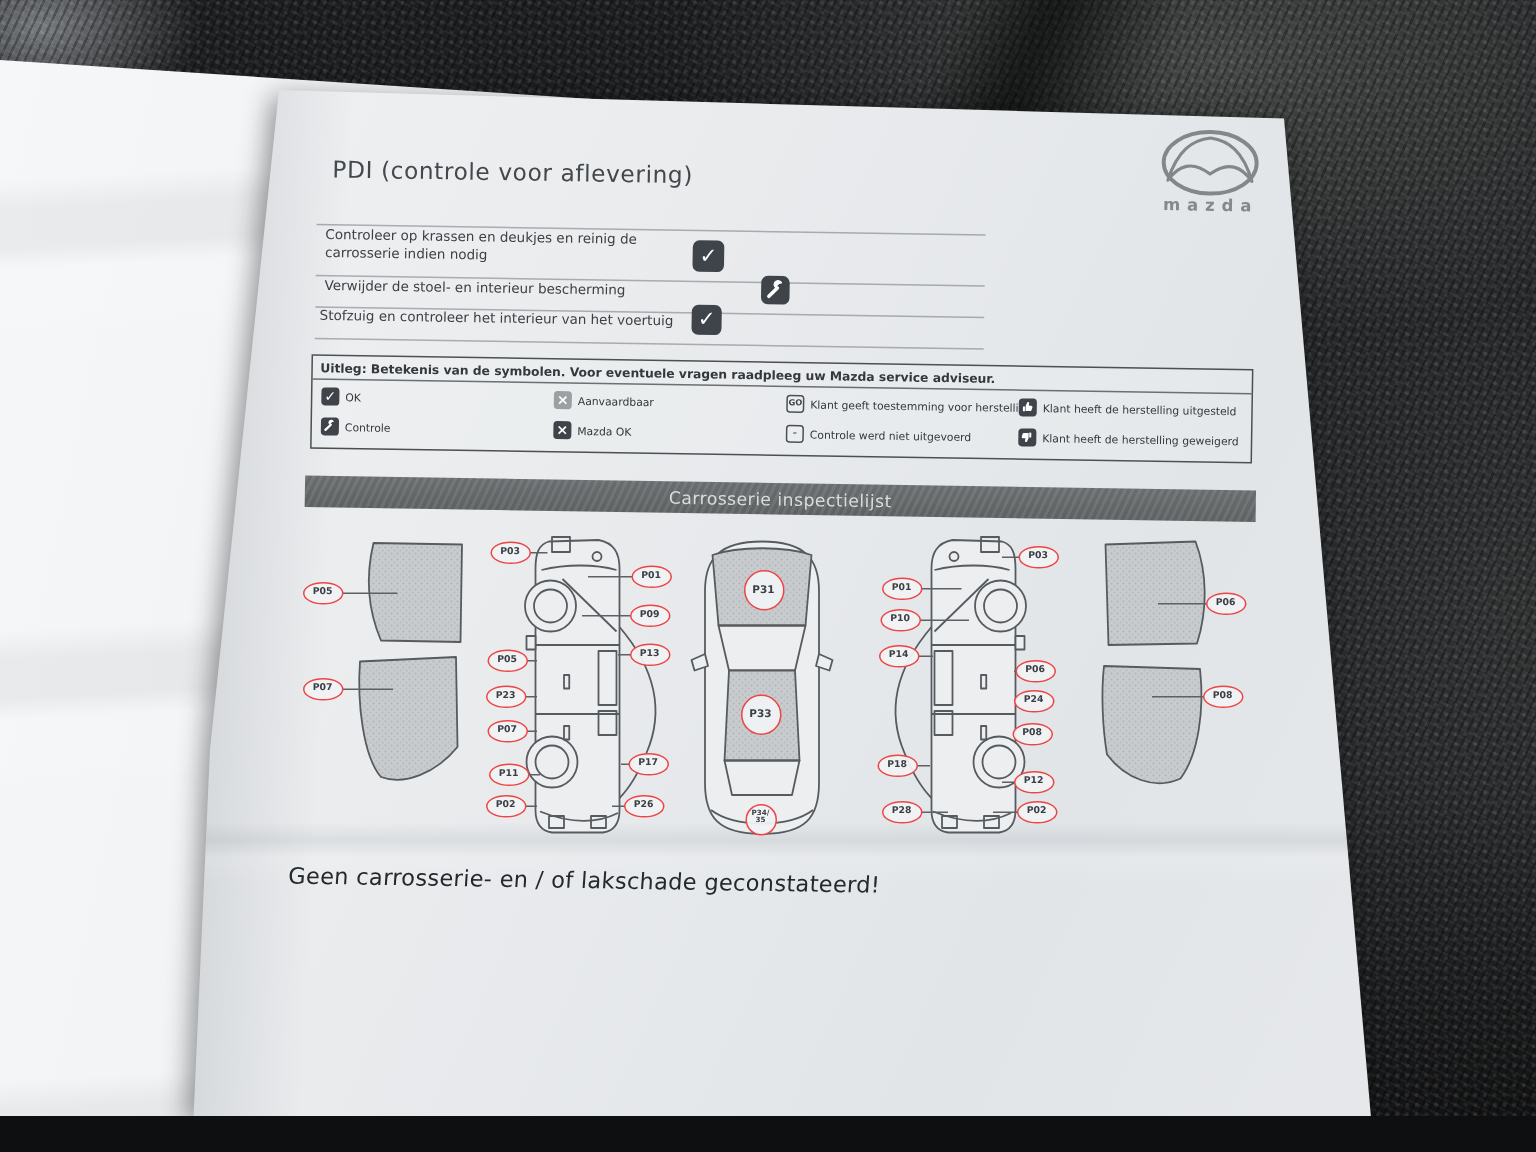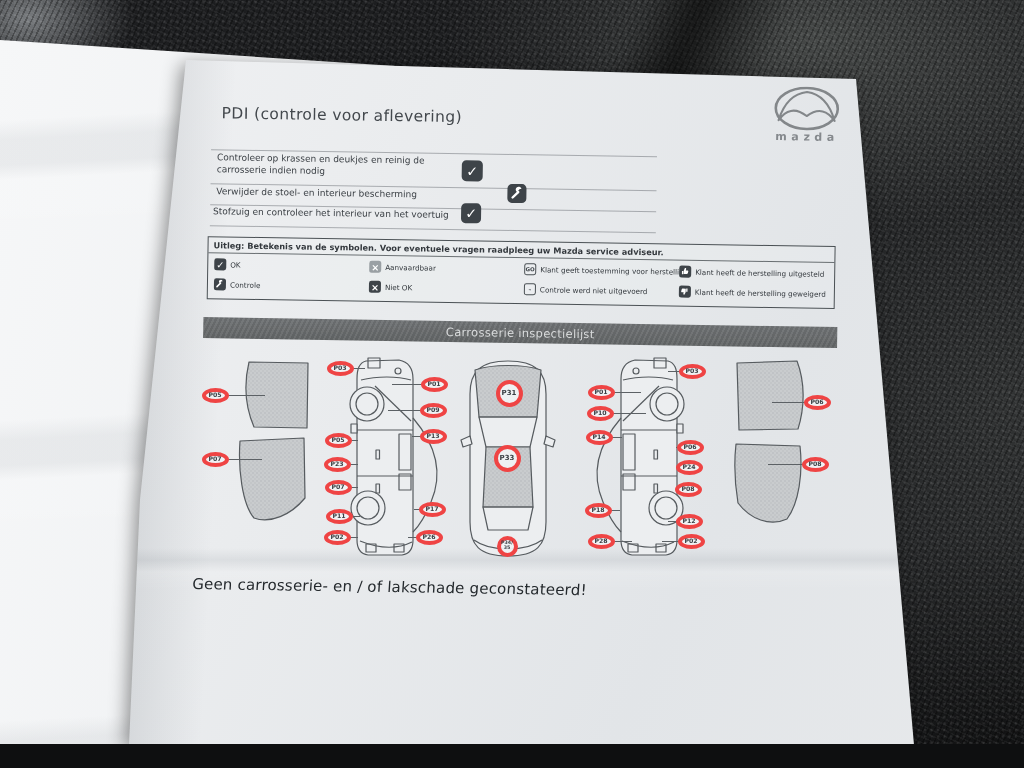--- a/index.html
+++ b/index.html
@@ -65,21 +65,21 @@
 
   .banner{background:
       repeating-linear-gradient(115deg, rgba(255,255,255,.05) 0 2px, rgba(0,0,0,.05) 2px 4.5px),
       linear-gradient(180deg,#707375,#636667);
       display:flex;align-items:center;justify-content:center;}
   .banner span{font-size:11.5px;color:#d9dbdc;letter-spacing:.3px;}
 
   .note{font-size:15px;color:#24292d;transform:skewX(-3deg);letter-spacing:.2px;}
 
   
-  .co{position:absolute;border:4px solid #ef4444;background:rgba(240,242,244,.95);
+  .co{position:absolute;border:1px solid #ef4444;background:rgba(240,242,244,.95);
       border-radius:50%;display:flex;flex-direction:column;align-items:center;justify-content:center;
       font-weight:bold;color:#3a3f44;line-height:1;z-index:3;}
   .co-line{position:absolute;height:1px;background:#5c6165;z-index:2;}
 </style>
 </head>
 <body>
 
 <div class="scene">
   <div class="fabric"></div>
   <div class="seam"></div>
@@ -143,21 +143,21 @@
           <div class="sym s-dark">
               <svg viewBox="0 0 16 16">
                 <path d="M3.5 12.5 L9.5 6.5" stroke="#fff" stroke-width="2.6" stroke-linecap="round"></path>
                 <path d="M9 7 a3.2 3.2 0 1 1 4 -4 l-2.2 .6 -1.4 1.4 z" fill="#fff"></path>
               </svg>
             </div>
           <span>Controle</span>
           </div>
         <div class="legend-item" style="left:161px;top:41px;">
           <div class="sym s-dark">×</div>
-          <span>Niet OK</span>
+          <span>Mazda OK</span>
           </div>
         <div class="legend-item" style="left:316px;top:41px;">
           <div class="sym s-outline">–</div>
           <span>Controle werd niet uitgevoerd</span>
           </div>
         <div class="legend-item" style="left:471px;top:41px;">
           <div class="sym s-dark">
               <svg viewBox="0 0 16 16" style="transform:rotate(180deg)">
                 <path d="M3 7.5 h2.3 v5.5 H3 z M6 12.6 h5.2 c1 0 1.6-.6 1.8-1.5 l.8-3 c.2-.9-.4-1.7-1.4-1.7 H9.6 l.5-2.6 c.15-.9-.5-1.6-1.3-1.6 -.5 0-.9.3-1.1.7 L6 7 z" fill="#fff"></path>
               </svg>
@@ -269,21 +269,21 @@
         <div class="co" style="left: 324.5px; top: 479.5px; width: 27px; height: 15px; font-size: 6.2px;">P07</div>
         <div class="co-line" style="left: 351.5px; top: 516px; width: 8.5px;"></div>
         <div class="co" style="left: 325.5px; top: 508.5px; width: 27px; height: 15px; font-size: 6.2px;">P11</div>
         <div class="co-line" style="left: 414px; top: 509px; width: 5.5px;"></div>
         <div class="co" style="left: 418.5px; top: 501.5px; width: 27px; height: 15px; font-size: 6.2px;">P17</div>
         <div class="co-line" style="left: 349.5px; top: 537px; width: 8.5px;"></div>
         <div class="co" style="left: 323.5px; top: 529.5px; width: 27px; height: 15px; font-size: 6.2px;">P02</div>
         <div class="co-line" style="left: 408px; top: 537px; width: 8.5px;"></div>
         <div class="co" style="left: 415.5px; top: 529.5px; width: 27px; height: 15px; font-size: 6.2px;">P26</div>
         <div class="co" style="left: 495.5px; top: 379.5px; width: 27px; height: 27px; font-size: 7px;">P31</div>
-        <div class="co" style="left: 493.5px; top: 445px; width: 27px; height: 27px; font-size: 7px;">P33</div>
+        <div class="co" style="left: 493.5px; top: 463px; width: 27px; height: 27px; font-size: 7px;">P33</div>
         <div class="co" style="left: 496.5px; top: 535.5px; width: 21px; height: 21px; font-size: 4.8px;">
           <div>P34/</div>
           <div>35</div>
         </div>
         <div class="co-line" style="left: 668px; top: 371px; width: 11.5px;"></div>
         <div class="co" style="left: 678.5px; top: 363.5px; width: 27px; height: 15px; font-size: 6.2px;">P03</div>
         <div class="co-line" style="left: 613.5px; top: 392px; width: 27.5px;"></div>
         <div class="co" style="left: 587.5px; top: 384.5px; width: 27px; height: 15px; font-size: 6.2px;">P01</div>
         <div class="co-line" style="left: 612.5px; top: 413px; width: 33.5px;"></div>
         <div class="co" style="left: 586.5px; top: 405.5px; width: 27px; height: 15px; font-size: 6.2px;">P10</div>

